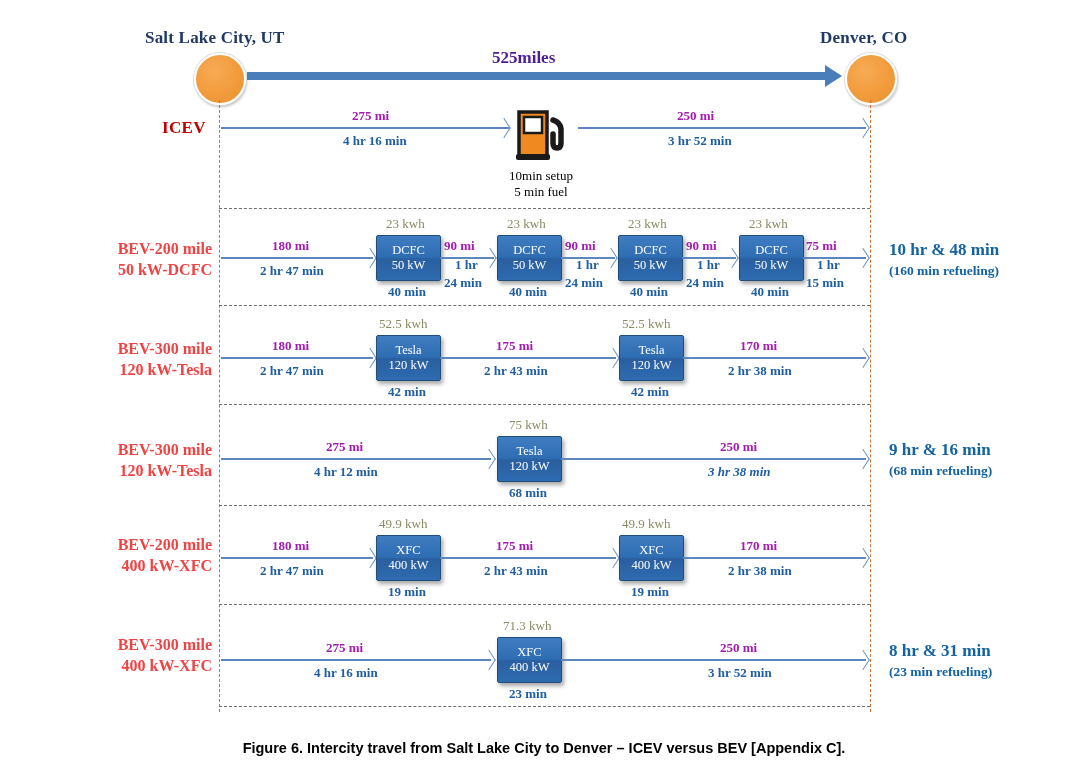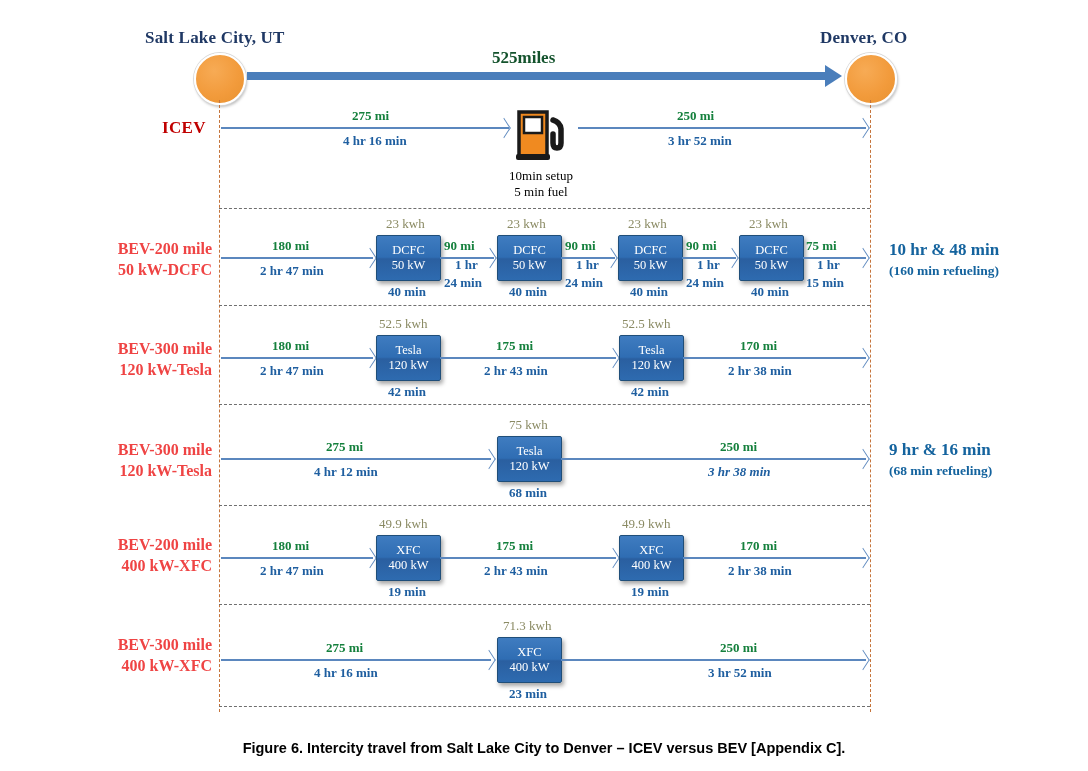--- a/index.html
+++ b/index.html
@@ -2,26 +2,26 @@
 <html><head>
 <meta charset="utf-8">
 <style>
   html,body{margin:0;padding:0;background:#ffffff;}
   body{width:1088px;height:771px;position:relative;font-family:"Liberation Serif",serif;overflow:hidden;}
   #stage{position:absolute;left:0;top:0;width:1088px;height:771px;}
 
   
   .t{position:absolute;white-space:nowrap;}
   .city-label{font-weight:bold;font-size:17px;color:#1f3864;letter-spacing:.2px;}
-  .miles-label{font-weight:bold;font-size:17px;color:#14532d;}
+  .miles-label{font-weight:bold;font-size:17px;color:#4c1d95;}
   .icev-label{font-weight:bold;font-size:17px;color:#c00000;letter-spacing:.3px;}
   .rowlabel{font-weight:bold;font-size:16px;color:#ef4444;text-align:right;line-height:21px;}
   .total{font-weight:bold;font-size:17px;color:#14639e;line-height:20px;}
   .total .sub{font-size:13.5px;display:block;margin-top:1px;}
-  .mi{font-size:13px;color:#15803d;font-weight:bold;}
+  .mi{font-size:13px;color:#a21caf;font-weight:bold;}
   .hr{font-size:13px;color:#1f5fa0;font-weight:bold;}
   .kwh{font-size:13px;color:#8a8a63;}
   .charge-min{font-size:13px;color:#1f5fa0;font-weight:bold;}
   .pumpnote{font-size:13px;color:#000;text-align:center;line-height:16px;}
   .caption{position:absolute;left:0;top:740px;width:1088px;text-align:center;
            font-family:"Liberation Sans",sans-serif;font-weight:bold;font-size:14.5px;color:#000;}
 
   
   .city-dot{position:absolute;width:48px;height:48px;border-radius:50%;
             background:radial-gradient(circle at 38% 33%, #f7ab55 0%, #f29b3c 55%, #e8912f 100%);
@@ -281,16 +281,20 @@
     <span>400 kW</span>
   </div>
   <div class="t kwh" style="left:503px;top:618px;">71.3 kwh</div>
   <div class="t charge-min" style="left:509px;top:686px;">23 min</div>
 
   <div class="seg" style="left:561px;top:659px;width:305px;"></div>
   <div class="seg-head" style="left:857px;top:654px;"></div>
   <div class="t mi" style="left:720px;top:640px;">250 mi</div>
   <div class="t hr" style="left:708px;top:665px;">3 hr 52 min</div>
 
+  <div class="t total" style="left:889px;top:641px;">
+    <span>8 hr &amp; 31 min</span>
+    <span class="sub">(23 min refueling)</span>
+  </div>
 
   <div class="caption">Figure 6. Intercity travel from Salt Lake City to Denver – ICEV versus BEV [Appendix C].</div>
 
 </div>
 
 </body></html>

